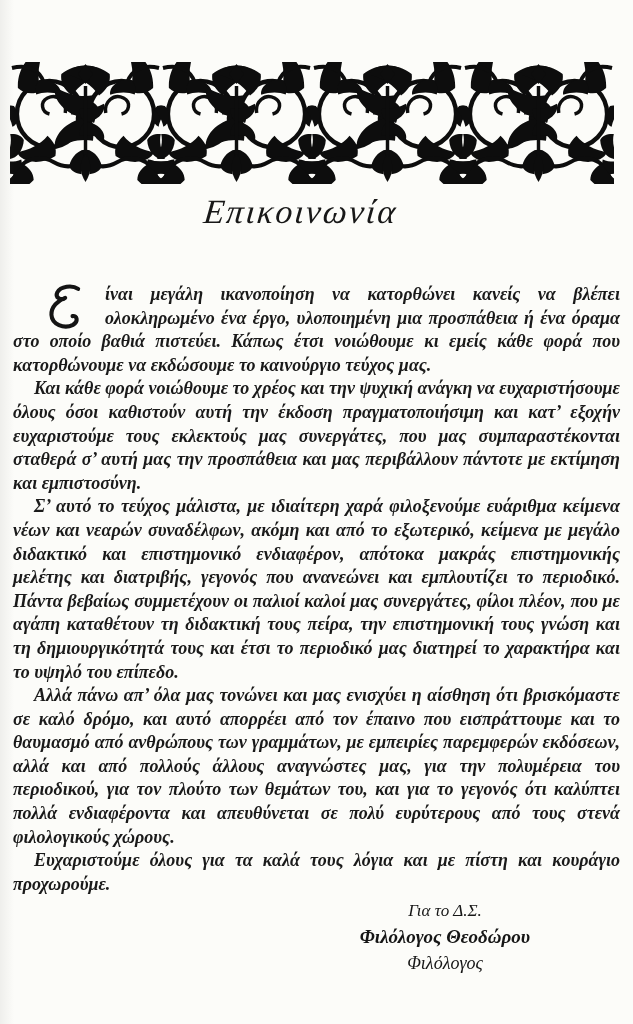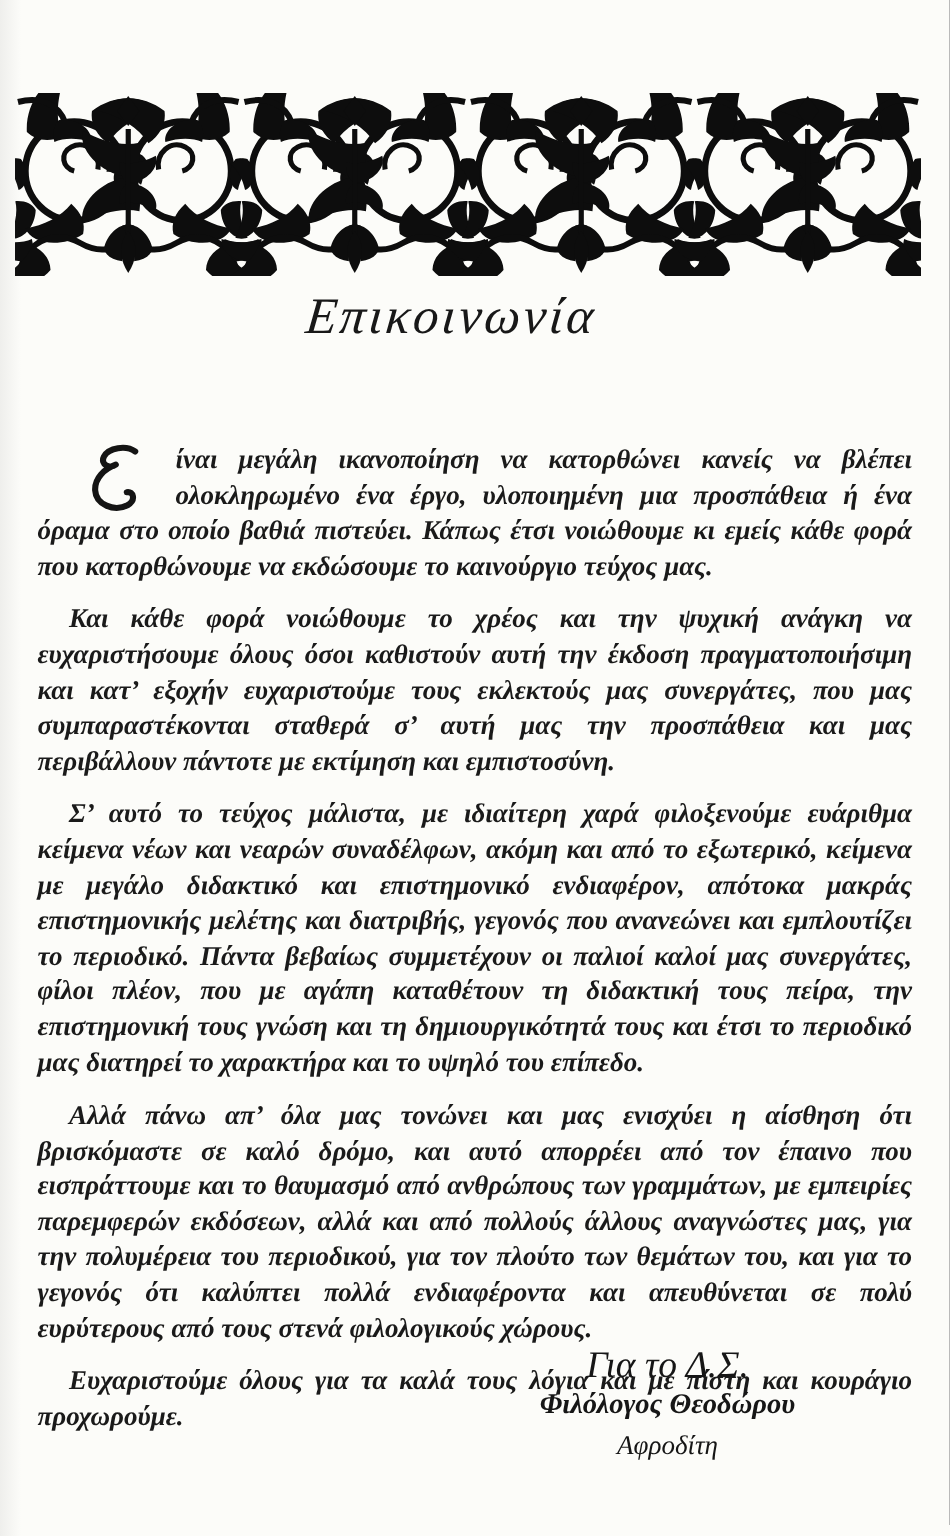--- a/index.html
+++ b/index.html
@@ -32,34 +32,34 @@
     color:#181818;
   }
   .page-title .skew{display:inline-block;transform:skewX(-6deg);}
   .body{
     position:absolute;left:13px;top:283px;width:607px;
     font-weight:bold;font-style:italic;
     font-size:18px;line-height:23.6px;
     text-align:justify;
     color:#1a1a1a;
   }
-  .body p{margin:12px;text-indent:21px;}
+  .body p{margin:0;text-indent:21px;}
   .body p.first{text-indent:0;}
   .dropcap{
     float:left;
     width:56px;height:42px;
     margin:2px 12px 0 24px;
   }
   .dropcap svg{display:block;width:100%;height:100%;overflow:visible;}
   .sr{position:absolute;width:1px;height:1px;overflow:hidden;clip:rect(0 0 0 0);white-space:nowrap;}
   .signature{
     position:absolute;left:330px;top:898px;width:230px;
     text-align:center;font-style:italic;
   }
-  .signature .for-line{font-size:25px;line-height:26px;}
+  .signature .for-line{font-size:17px;line-height:26px;}
   .signature .name{font-size:19px;line-height:26px;font-weight:bold;}
   .signature .role{font-size:18px;line-height:26px;}
 </style>
 </head>
 <body>
 
 <div class="page">
 
   <div class="ornament">
     <svg viewBox="0 0 612 122" preserveAspectRatio="none" aria-hidden="true">
@@ -117,16 +117,16 @@
     </p>
     <p><span>Και κάθε φορά νοιώθουμε το χρέος και την ψυχική ανάγκη να ευχαριστήσουμε όλους όσοι καθιστούν αυτή την έκδοση πραγματοποιήσιμη και κατ’ εξοχήν ευχαριστούμε τους εκλεκτούς μας συνεργάτες, που μας συμπαραστέκονται σταθερά σ’ αυτή μας την προσπάθεια και μας περιβάλλουν πάντοτε με εκτίμηση και εμπιστοσύνη.</span></p>
     <p><span>Σ’ αυτό το τεύχος μάλιστα, με ιδιαίτερη χαρά φιλοξενούμε ευάριθμα κείμενα νέων και νεαρών συναδέλφων, ακόμη και από το εξωτερικό, κείμενα με μεγάλο διδακτικό και επιστημονικό ενδιαφέρον, απότοκα μακράς επιστημονικής μελέτης και διατριβής, γεγονός που ανανεώνει και εμπλουτίζει το περιοδικό. Πάντα βεβαίως συμμετέχουν οι παλιοί καλοί μας συνεργάτες, φίλοι πλέον, που με αγάπη καταθέτουν τη διδακτική τους πείρα, την επιστημονική τους γνώση και τη δημιουργικότητά τους και έτσι το περιοδικό μας διατηρεί το χαρακτήρα και το υψηλό του επίπεδο.</span></p>
     <p><span>Αλλά πάνω απ’ όλα μας τονώνει και μας ενισχύει η αίσθηση ότι βρισκόμαστε σε καλό δρόμο, και αυτό απορρέει από τον έπαινο που εισπράττουμε και το θαυμασμό από ανθρώπους των γραμμάτων, με εμπειρίες παρεμφερών εκδόσεων, αλλά και από πολλούς άλλους αναγνώστες μας, για την πολυμέρεια του περιοδικού, για τον πλούτο των θεμάτων του, και για το γεγονός ότι καλύπτει πολλά ενδιαφέροντα και απευθύνεται σε πολύ ευρύτερους από τους στενά φιλολογικούς χώρους.</span></p>
     <p><span>Ευχαριστούμε όλους για τα καλά τους λόγια και με πίστη και κουράγιο προχωρούμε.</span></p>
   </div>
 
   <div class="signature">
     <div class="for-line">Για το Δ.Σ.</div>
     <div class="name">Φιλόλογος Θεοδώρου</div>
-    <div class="role">Αφροδίτη</div>
+    <div class="role">Φιλόλογος</div>
   </div>
 
 </div>
 
 </body></html>

